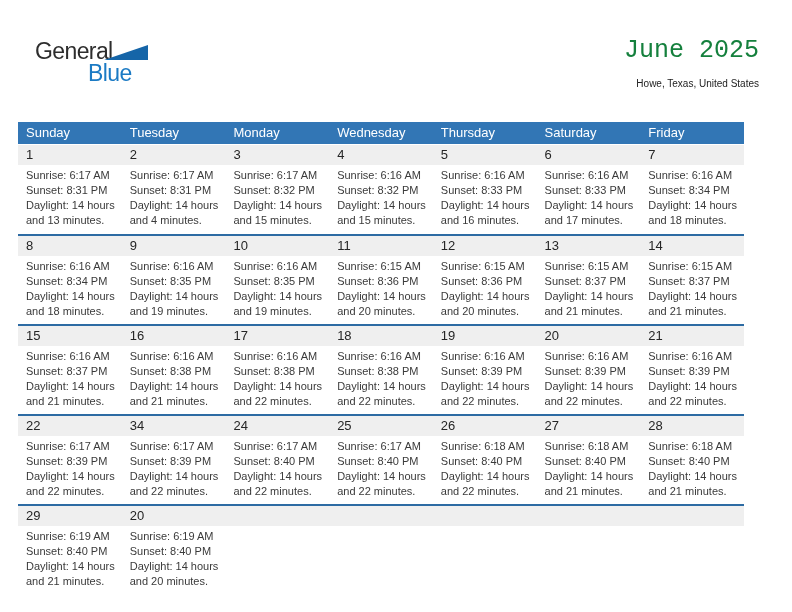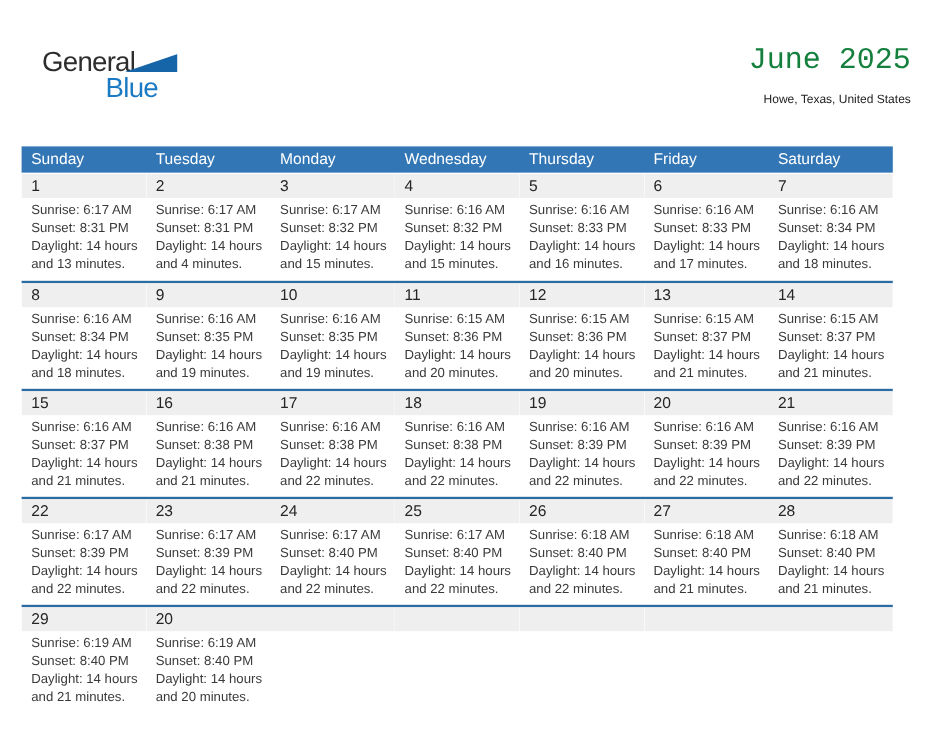--- a/index.html
+++ b/index.html
@@ -75,22 +75,22 @@
     <div class="cal-location">Howe, Texas, United States</div>
   </div>
 
   <div class="calendar">
     <div class="cal-head">
         <div class="hcell">Sunday</div>
         <div class="hcell">Tuesday</div>
         <div class="hcell">Monday</div>
         <div class="hcell">Wednesday</div>
         <div class="hcell">Thursday</div>
+        <div class="hcell">Saturday</div>
         <div class="hcell">Friday</div>
-        <div class="hcell">Saturday</div>
       </div>
     <div class="cal-body">
         <div class="week first">
           <div class="day">
             <div class="dnum">1</div>
             <div class="dbody">
               <div class="dline"><span>Sunrise:</span> <span>6:17 AM</span></div>
               <div class="dline"><span>Sunset:</span> <span>8:31 PM</span></div>
               <div class="dline"><span>Daylight:</span> <span>14 hours</span></div>
               <div class="dline"><span>and 13 minutes.</span></div>
@@ -285,21 +285,21 @@
           <div class="day">
             <div class="dnum">22</div>
             <div class="dbody">
               <div class="dline"><span>Sunrise:</span> <span>6:17 AM</span></div>
               <div class="dline"><span>Sunset:</span> <span>8:39 PM</span></div>
               <div class="dline"><span>Daylight:</span> <span>14 hours</span></div>
               <div class="dline"><span>and 22 minutes.</span></div>
             </div>
           </div>
           <div class="day">
-            <div class="dnum">23</div>
+            <div class="dnum">34</div>
             <div class="dbody">
               <div class="dline"><span>Sunrise:</span> <span>6:17 AM</span></div>
               <div class="dline"><span>Sunset:</span> <span>8:39 PM</span></div>
               <div class="dline"><span>Daylight:</span> <span>14 hours</span></div>
               <div class="dline"><span>and 22 minutes.</span></div>
             </div>
           </div>
           <div class="day">
             <div class="dnum">24</div>
             <div class="dbody">

